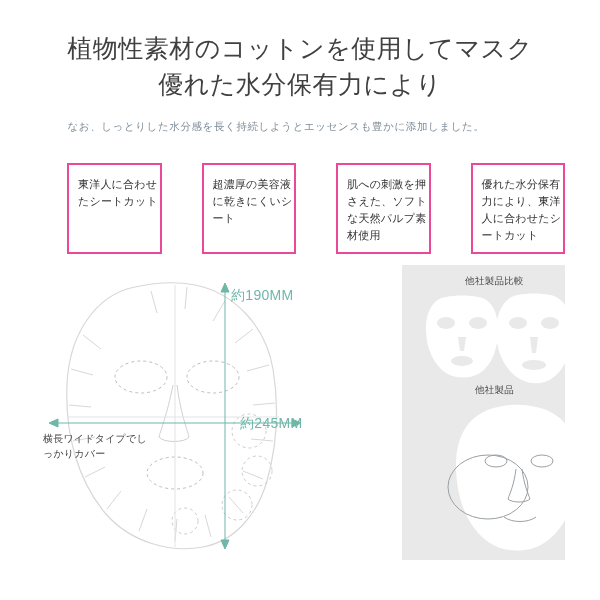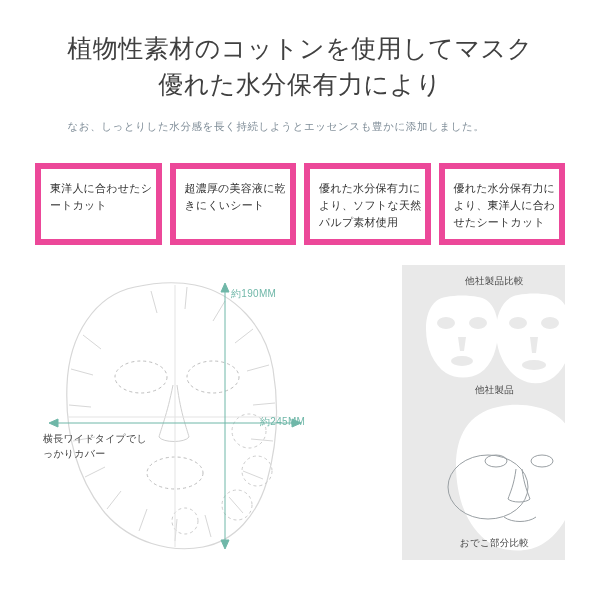--- a/index.html
+++ b/index.html
@@ -51,28 +51,29 @@
   .features {
     position: absolute;
     top: 163px;
     left: 35px;
     width: 530px;
     display: flex;
     gap: 8px;
   }
   .feature-box {
     flex: 1 1 0;
-    border: 6px solid #ec4899;
+    border: 2px solid #ec4899;
     box-sizing: border-box;
     min-height: 82px;
     padding: 11px 0 8px 9px;
     font-size: 11px;
     line-height: 1.55;
     color: #333333;
     letter-spacing: 0.2px;
+    margin-left: 32px;
   }
 
   
   .lower {
     position: absolute;
     top: 265px;
     left: 35px;
     width: 530px;
     height: 295px;
   }
@@ -93,26 +94,26 @@
     color: #444;
     line-height: 1.5;
     letter-spacing: 0.2px;
   }
   .lbl-eye   { left: 58px;  top: 50px;  width: 110px; }
   .lbl-wide  { left: 8px;   top: 166px; width: 110px; }
   .lbl-cut   { left: 148px; top: 190px; width: 110px; }
 
   .dim-text {
     position: absolute;
-    font-size: 10px;
+    font-size: 14px;
     color: #6fb7a8;
     letter-spacing: 0.3px;
   }
   .dim-190 { left: 196px; top: 22px; }
-  .dim-245 { left: 205px; top: 150px; margin-left: 20px; }
+  .dim-245 { left: 205px; top: 150px; }
 
   
   .compare {
     position: absolute;
     right: 0;
     top: 0;
     width: 163px;
     height: 295px;
     background: #e9e9e9;
   }
@@ -160,21 +161,21 @@
   <div class="headline">
     <span>植物性素材のコットンを使用してマスク</span>
     <span class="l2">優れた水分保有力により</span>
   </div>
 
   <div class="subline">なお、しっとりした水分感を長く持続しようとエッセンスも豊かに添加しました。</div>
 
   <div class="features">
     <div class="feature-box">東洋人に合わせたシートカット</div>
     <div class="feature-box">超濃厚の美容液に乾きにくいシート</div>
-    <div class="feature-box">優れた水分保有力により、ソフトな天然パルプ素材使用</div>
+    <div class="feature-box">肌への刺激を押さえた、ソフトな天然パルプ素材使用</div>
     <div class="feature-box">優れた水分保有力により、東洋人に合わせたシートカット</div>
   </div>
 
   <div class="lower">
 
     <div class="diagram">
       <svg width="335" height="295" viewBox="0 0 335 295">
 
         <path d="M100 22
                  C 60 30, 34 70, 32 120
@@ -280,17 +281,16 @@
           <ellipse cx="94" cy="196" rx="11" ry="6"></ellipse>
           <ellipse cx="140" cy="196" rx="11" ry="6"></ellipse>
           <path d="M114 204 C 112 220, 108 228, 106 234 C 110 238, 124 238, 128 234 C 126 228, 122 220, 120 204"></path>
           <path d="M102 252 C 110 258, 126 258, 134 252"></path>
         </g>
 
         <ellipse cx="86" cy="222" rx="40" ry="32" fill="none" stroke="#9aa0a4" stroke-width="1"></ellipse>
       </svg>
 
       <div class="cmp-mid">他社製品</div>
-      <div class="cmp-bottom">おでこ部分比較</div>
     </div>
 
   </div>
 </div>
 
 </body></html>

